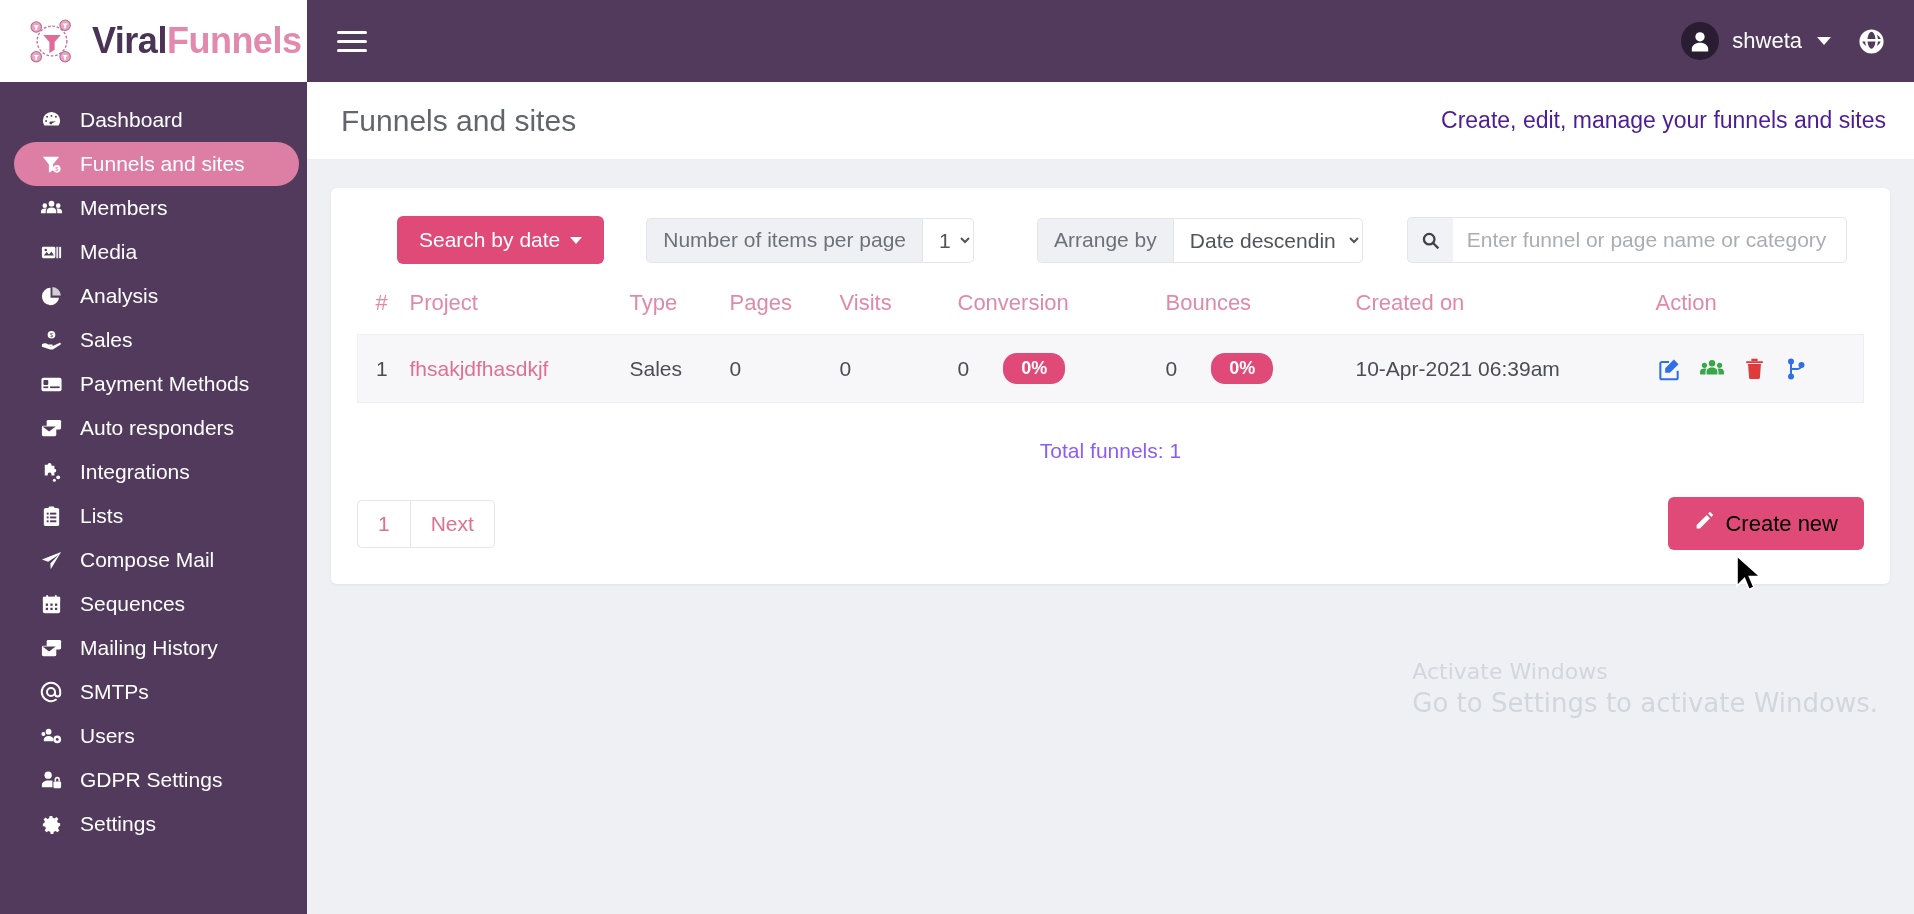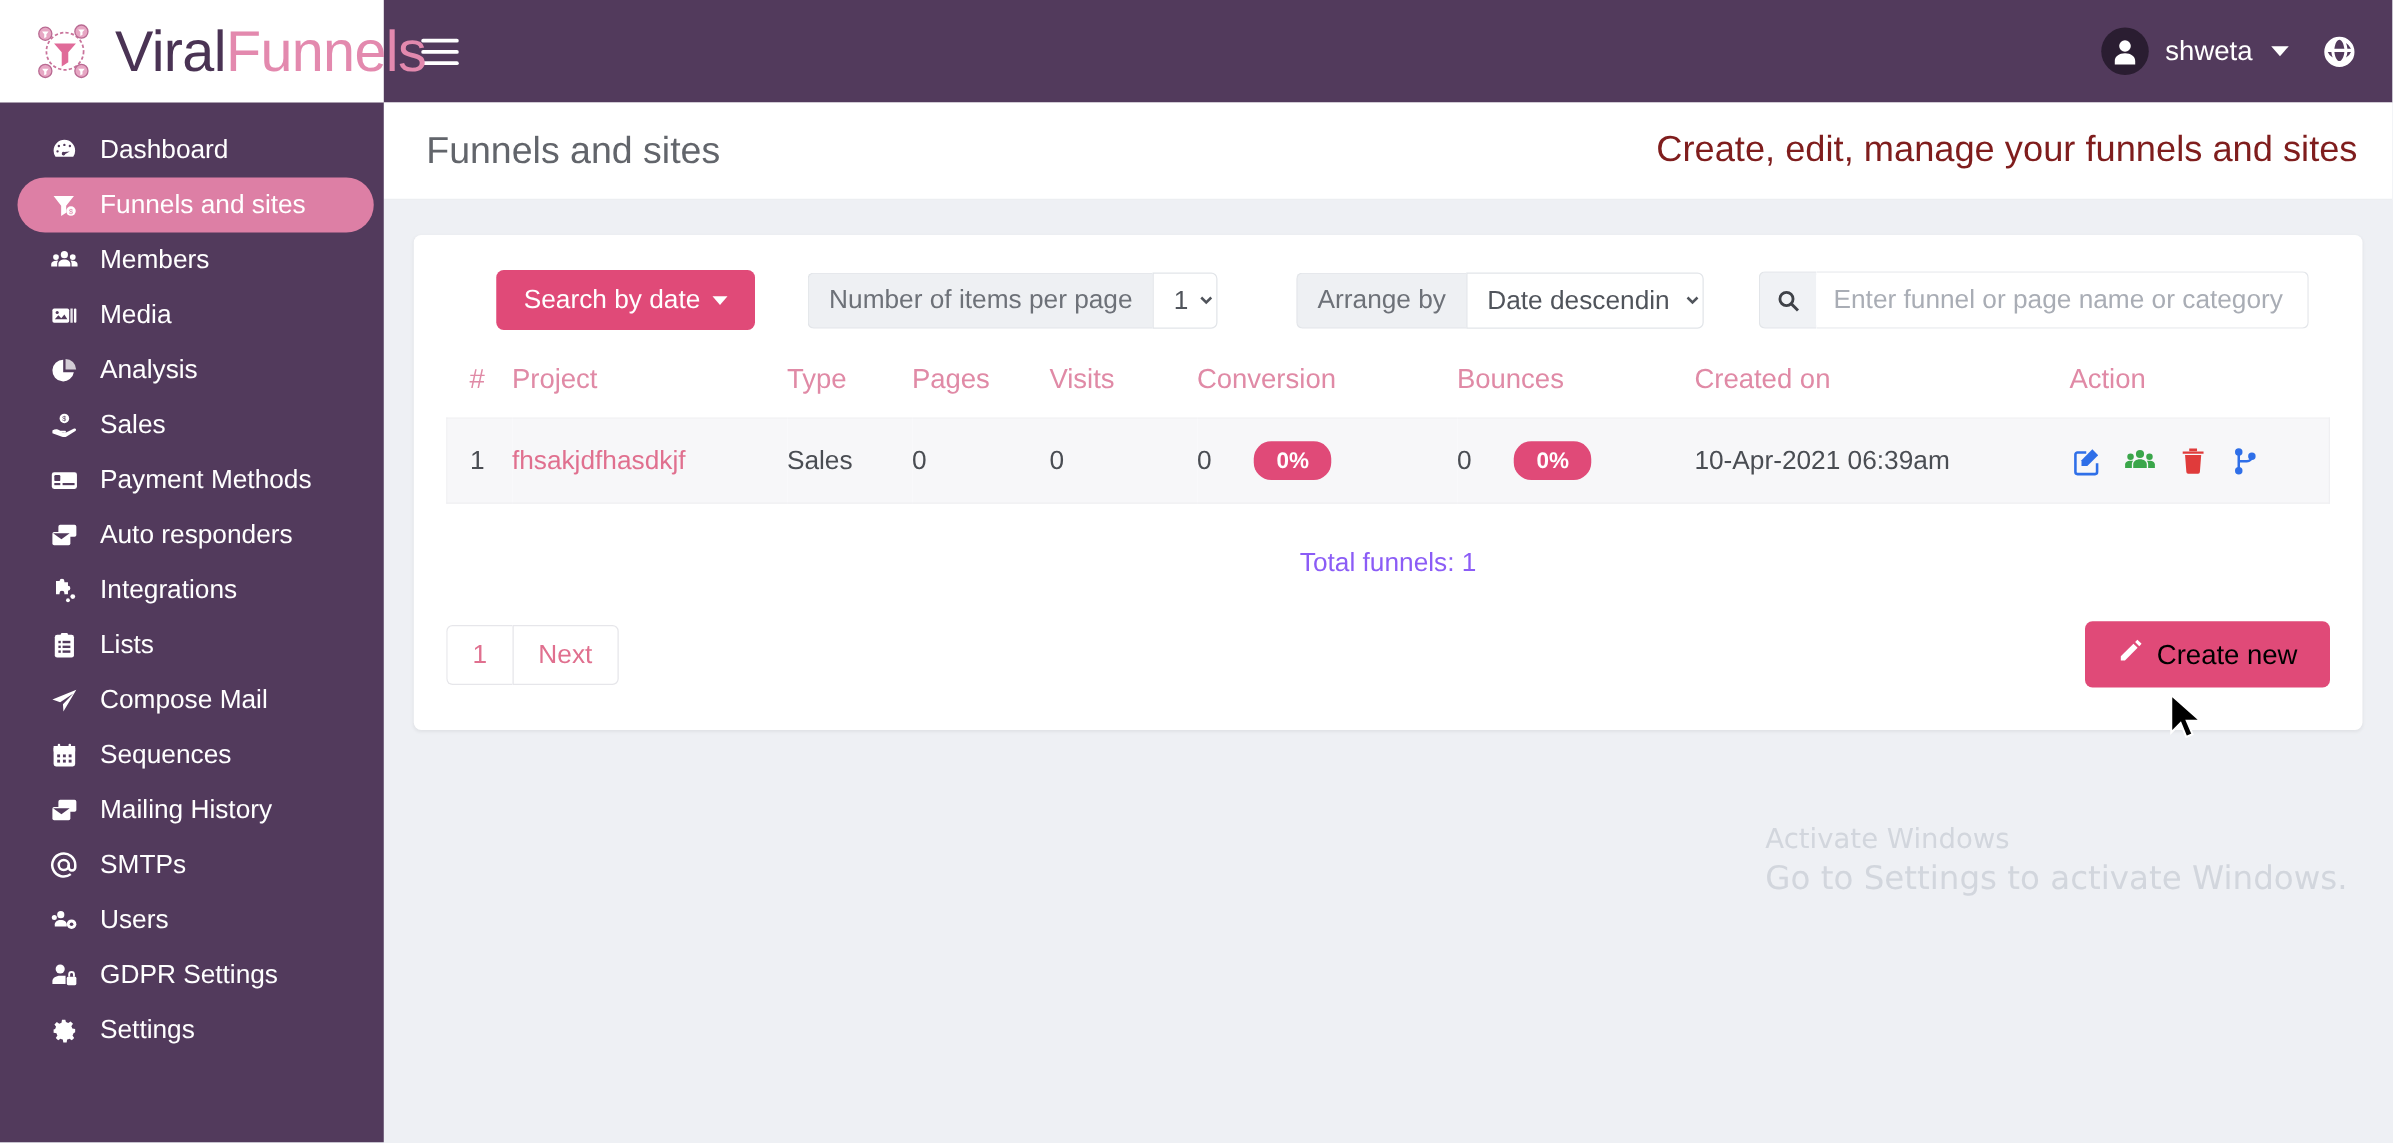--- a/index.html
+++ b/index.html
@@ -20,21 +20,21 @@
     display: flex; flex-direction: column;
     position: relative; z-index: 5;
   }
   .logo-wrap {
     height: 82px; min-height: 82px;
     background: #ffffff;
     display: flex; align-items: center;
     padding-left: 24px; gap: 12px;
   }
   .logo-mark { width: 56px; height: 56px; flex: none; }
-  .logo-text { font-size: 46px; font-weight: normal; letter-spacing: -0.5px; text-align: center; }
+  .logo-text { font-size: 36px; font-weight: bold; letter-spacing: -0.5px; text-align: center; }
   .logo-text .viral { color: #4a3354; }
   .logo-text .funnels { color: #e389ae; }
 
   .nav { flex: 1; padding-top: 16px; overflow: hidden; }
   .nav-item {
     display: flex; align-items: center;
     gap: 16px;
     height: 44px;
     margin: 0 8px 0 14px;
     padding-left: 24px;
@@ -83,21 +83,21 @@
   .globe-icon { margin-left: 26px; color: #ffffff; cursor: pointer; display: flex; }
 
   .page-head {
     height: 78px; min-height: 78px;
     background: #ffffff;
     display: flex; align-items: center; justify-content: space-between;
     padding: 0 28px 0 34px;
     border-bottom: 1px solid #eceef1;
   }
   .page-title { font-size: 30px; color: #62656b; font-weight: normal; }
-  .page-subtitle { font-size: 29px; color: #7f1d1d; text-align: right; }
+  .page-subtitle { font-size: 23px; color: #4c1d95; text-align: right; }
 
   .content {
     flex: 1; background: #eef0f4;
     padding: 28px 24px 0 24px;
     overflow: hidden;
   }
   .card {
     background: #ffffff;
     border-radius: 6px;
     box-shadow: 0 1px 3px rgba(0,0,0,0.06);

